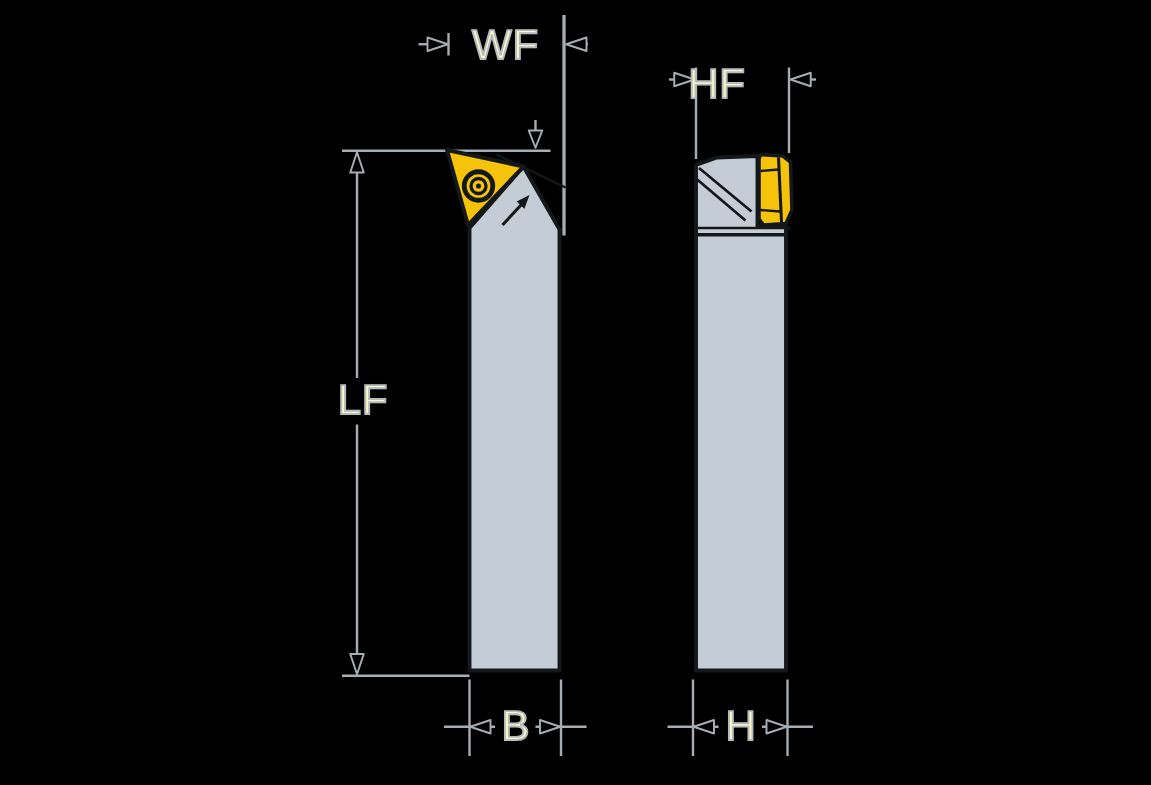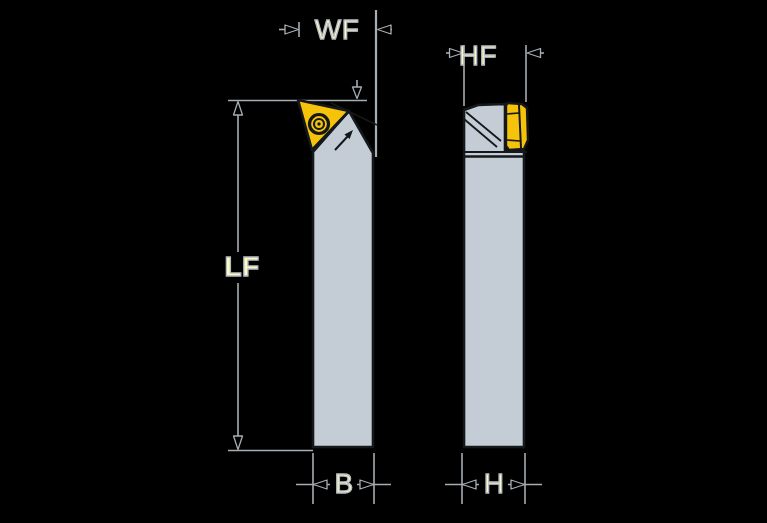--- a/index.html
+++ b/index.html
@@ -102,20 +102,20 @@
       <path d="M507 140 L520 141" stroke="#15181b" stroke-width="1.6" fill="none"></path>
 
       <path d="M464 152 H527" stroke="#15181b" stroke-width="1.8" fill="none"></path>
       <path d="M464 156.5 H524" stroke="#15181b" stroke-width="2.4" fill="none"></path>
     </g>
   </svg>
 
   <div class="dim-label" style="left:337px; top:30px;">WF</div>
 
 
-  <div class="dim-label" style="left:242px; top:267px;font-weight:bold;">LF</div>
+  <div class="dim-label" style="left:242px; top:267px;">LF</div>
 
   <div class="dim-label" style="left:344px; top:484px;">B</div>
 
   <div class="dim-label" style="left:478px; top:56px;">HF</div>
 
   <div class="dim-label" style="left:494px; top:484px;">H</div>
 </div>
 
 </body></html>

